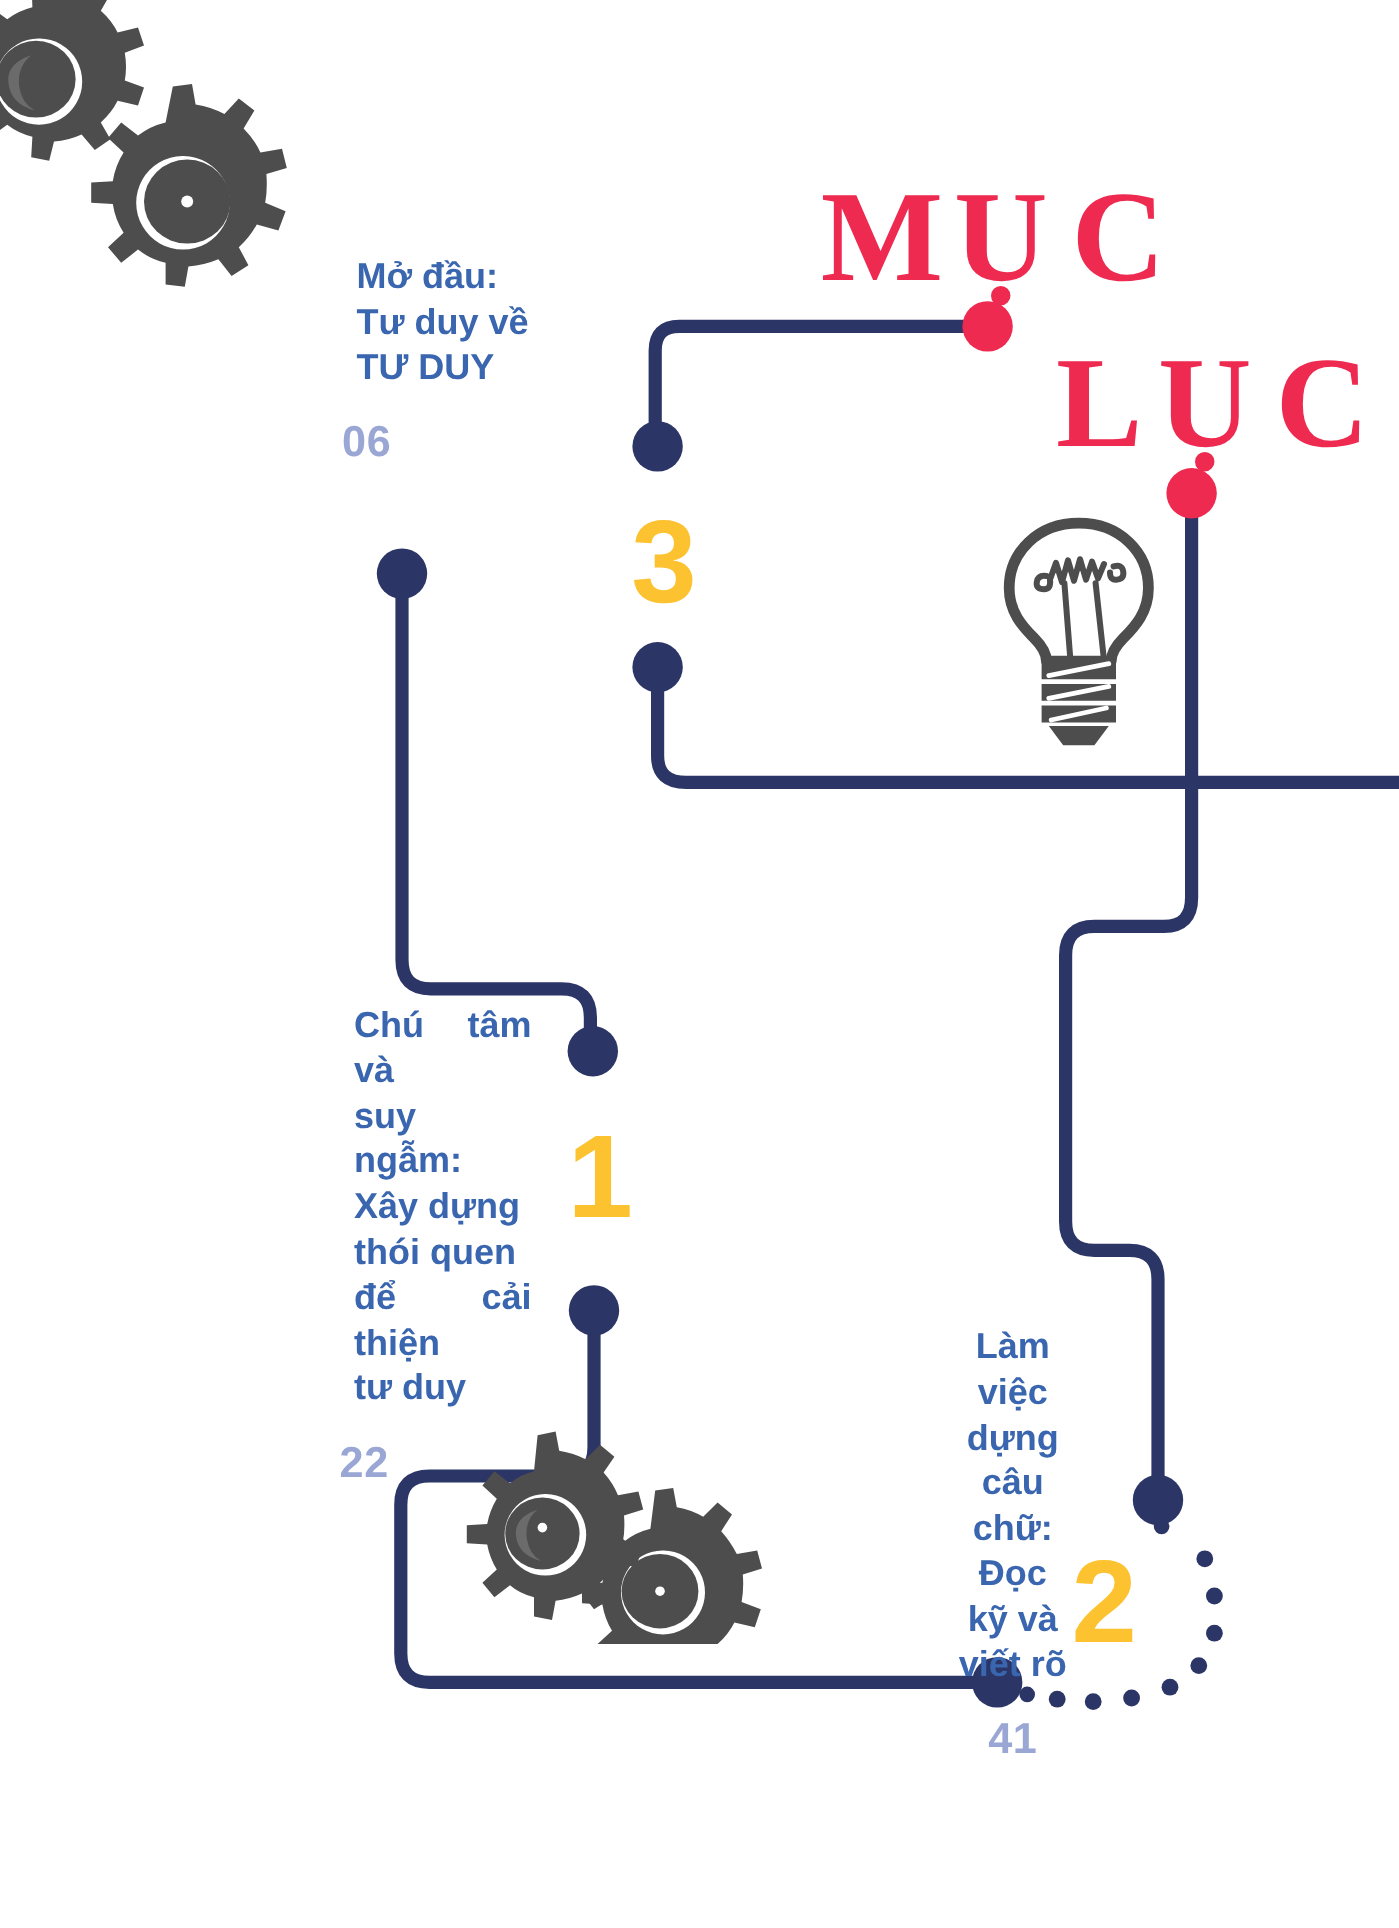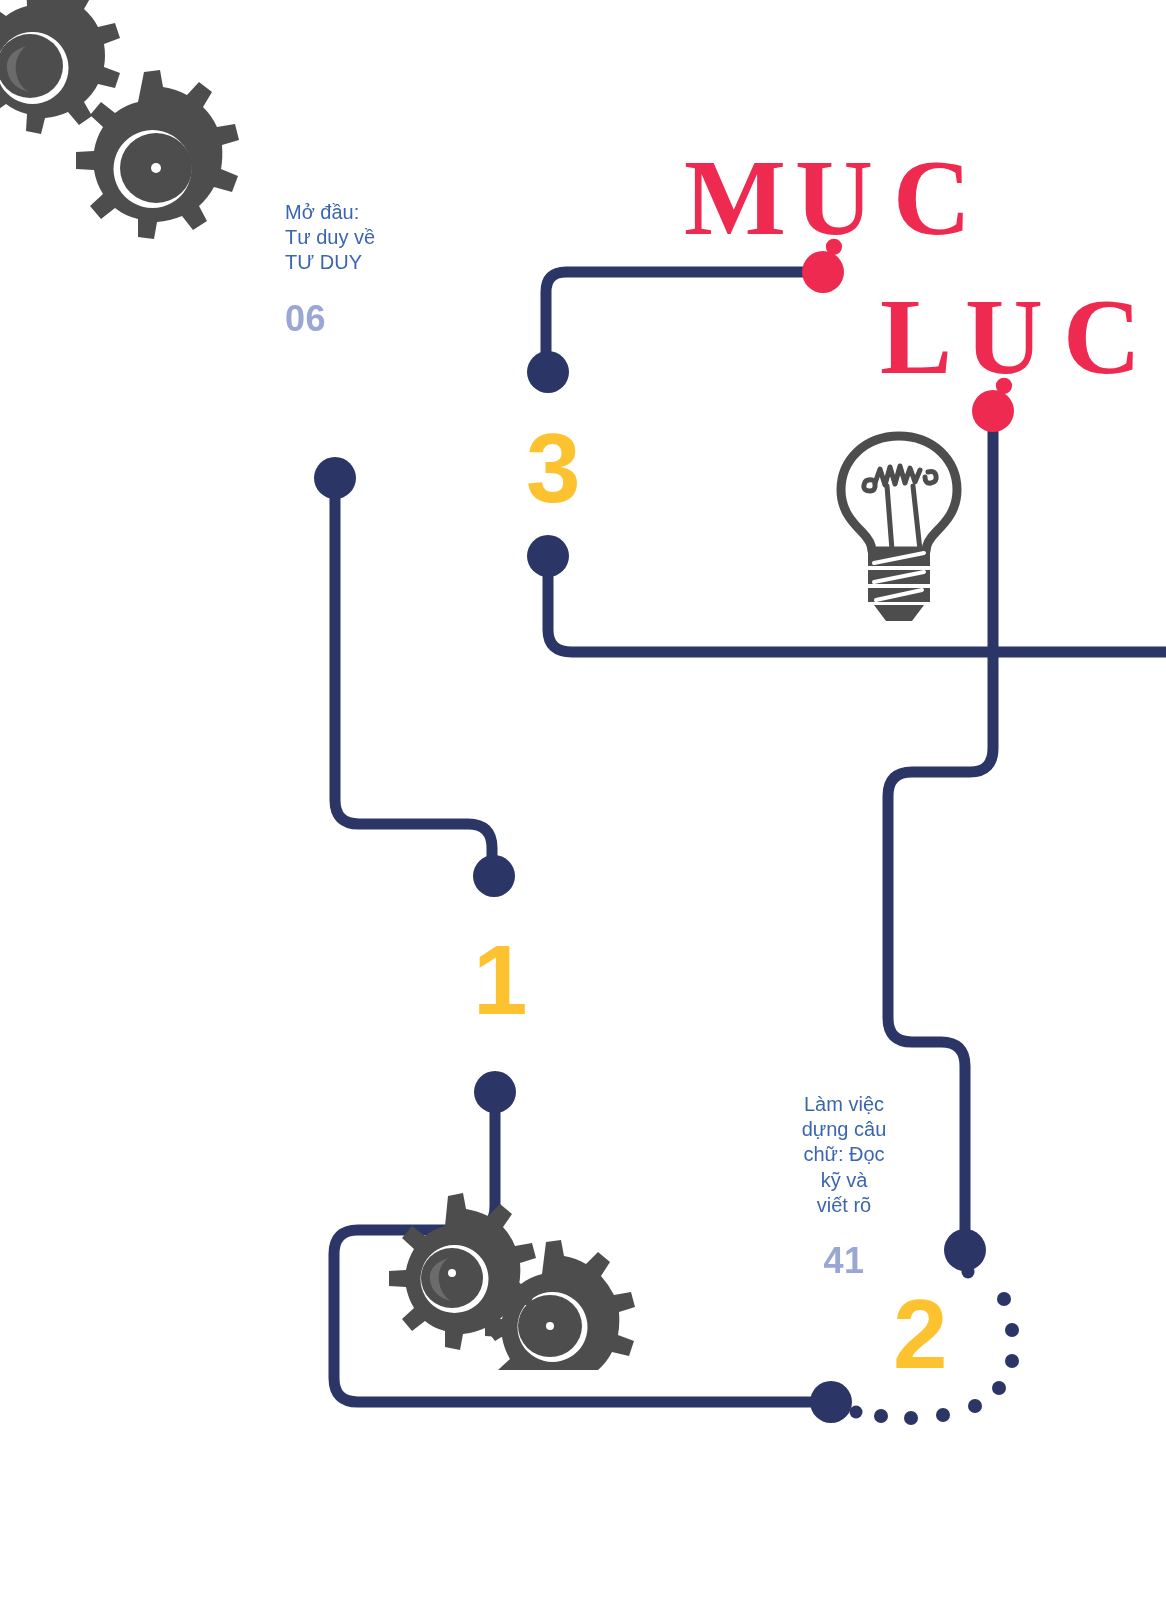--- a/index.html
+++ b/index.html
@@ -39,25 +39,25 @@
   }
   .t-row1 { font-size: 108px; }
   .t-row2 { font-size: 108px; }
 
   
   .entry {
     position: absolute;
   }
   .entry-title {
     font-family: "Liberation Sans", sans-serif;
-    font-weight: 400;
-    font-size: 20px;
+    font-weight: 700;
+    font-size: 30px;
     line-height: 1.26;
     color: #3a66b0;
-    margin: 0;
+    margin: 12px;
   }
   .entry-title.justify {
     text-align: justify;
     text-align-last: left;
   }
   .entry-page {
     font-family: "Liberation Sans", sans-serif;
     font-weight: 700;
     font-size: 36px;
     color: #9aa6d4;
@@ -136,20 +136,31 @@
     <div class="entry-title">
       <div>Mở đầu:</div>
       <div>Tư duy về</div>
       <div>TƯ DUY</div>
     </div>
     <div class="entry-page">06</div>
   </div>
 
   <div class="big-num" style="left:526px; top:424px; font-size:98px;">3</div>
 
+  <div class="entry" style="left:283px; top:824px; width:172px;">
+    <div class="entry-title justify">
+      <div>Chú tâm và</div>
+      <div>suy  ngẫm:</div>
+      <div>Xây  dựng</div>
+      <div>thói  quen</div>
+      <div>để cải thiện</div>
+      <div>tư duy</div>
+    </div>
+    <div class="entry-page">22</div>
+  </div>
   <div class="big-num" style="left:473px; top:936px; font-size:98px;">1</div>
 
   <div class="entry" style="left:768px; top:1092px; width:152px;text-align:center;">
     <div class="entry-title">
       <div>Làm việc</div>
       <div>dựng câu</div>
       <div>chữ: Đọc</div>
       <div>kỹ và</div>
       <div>viết rõ</div>
     </div>

